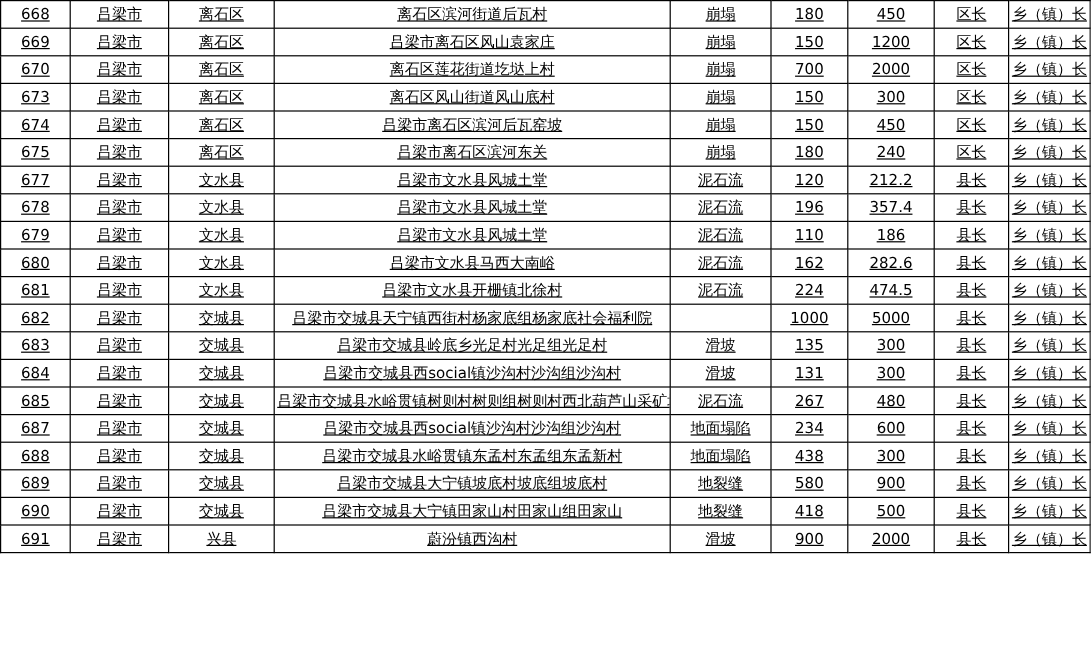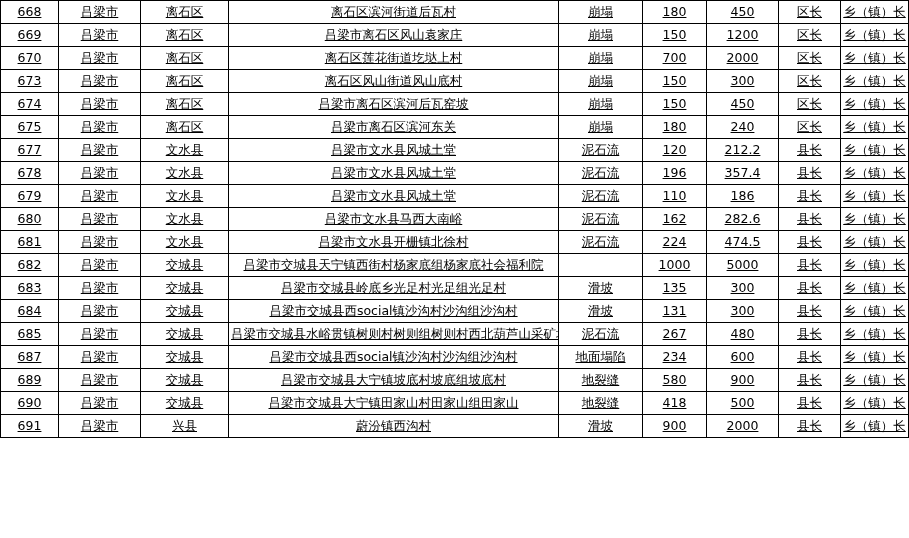--- a/index.html
+++ b/index.html
@@ -243,20 +243,31 @@
           <td>吕梁市</td>
           <td>交城县</td>
           <td class="cell-name">吕梁市交城县西social镇沙沟村沙沟组沙沟村</td>
           <td>地面塌陷</td>
           <td>234</td>
           <td>600</td>
           <td>县长</td>
           <td>乡（镇）长</td>
         </tr>
         <tr>
+          <td>688</td>
+          <td>吕梁市</td>
+          <td>交城县</td>
+          <td class="cell-name">吕梁市交城县水峪贯镇东孟村东孟组东孟新村</td>
+          <td>地面塌陷</td>
+          <td>438</td>
+          <td>300</td>
+          <td>县长</td>
+          <td>乡（镇）长</td>
+        </tr>
+        <tr>
           <td>689</td>
           <td>吕梁市</td>
           <td>交城县</td>
           <td class="cell-name">吕梁市交城县大宁镇坡底村坡底组坡底村</td>
           <td>地裂缝</td>
           <td>580</td>
           <td>900</td>
           <td>县长</td>
           <td>乡（镇）长</td>
         </tr>

